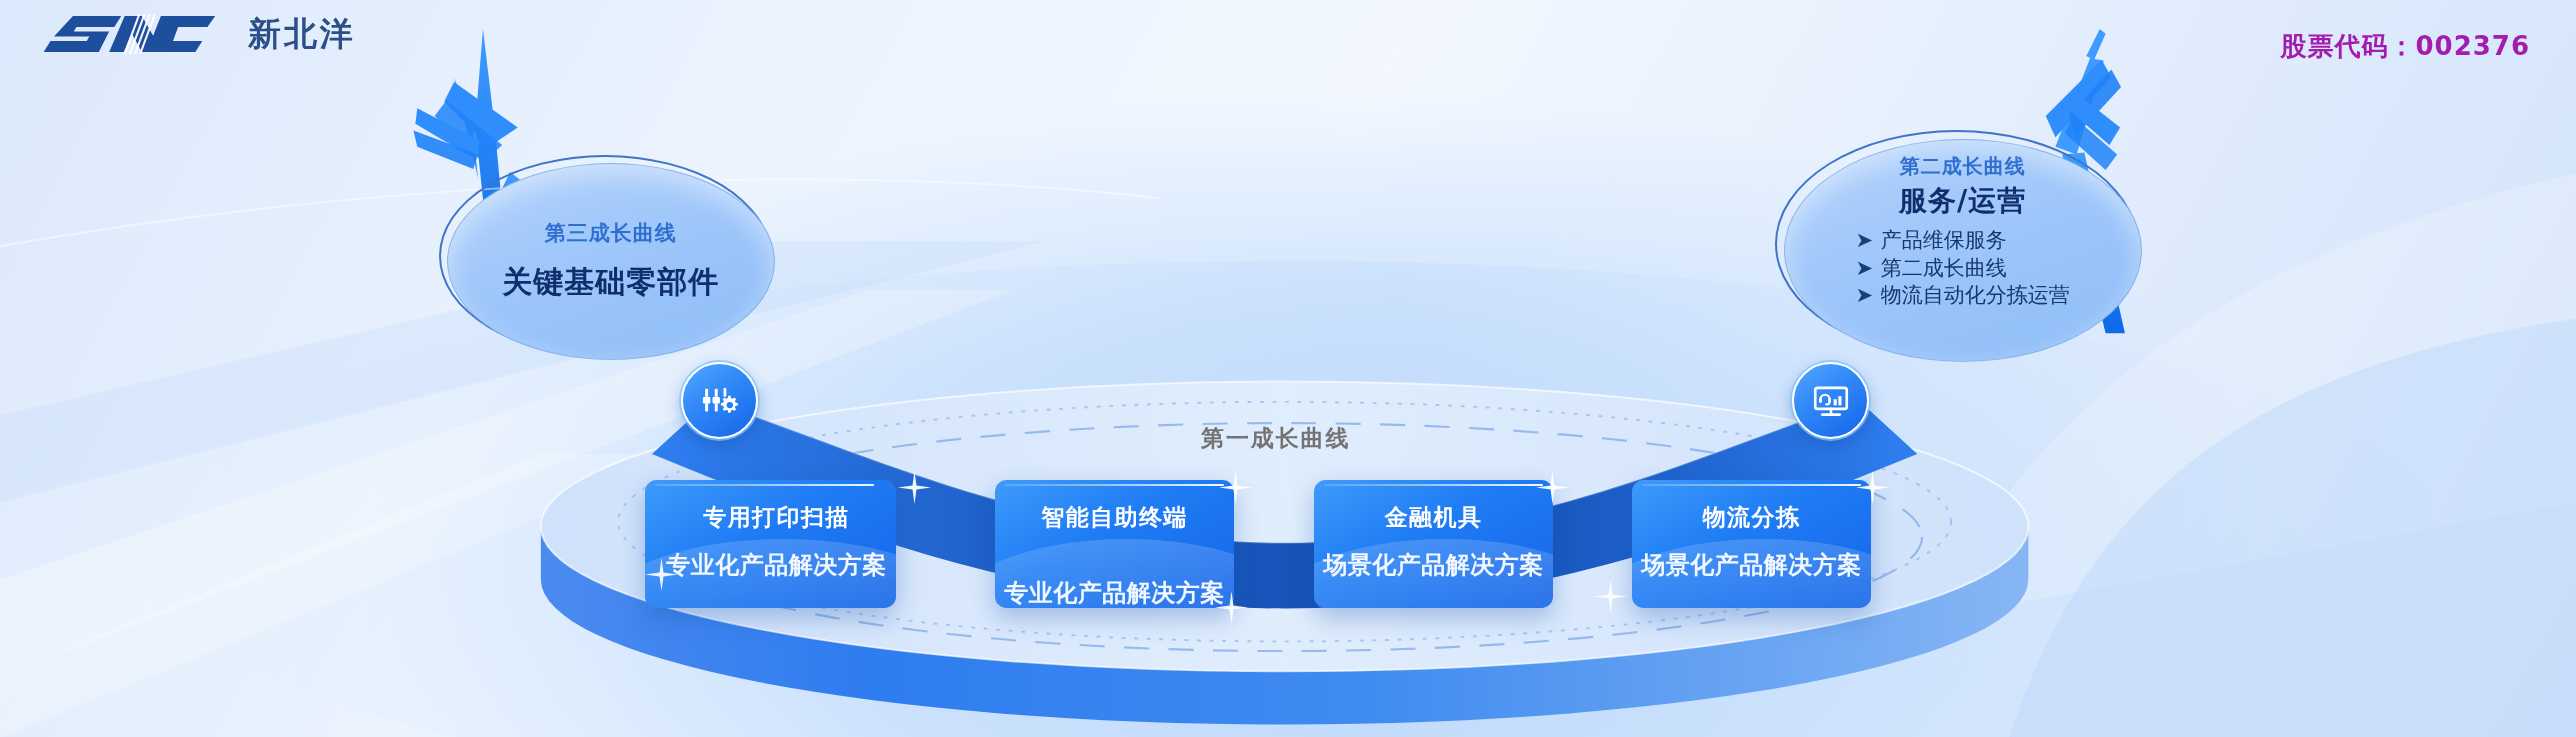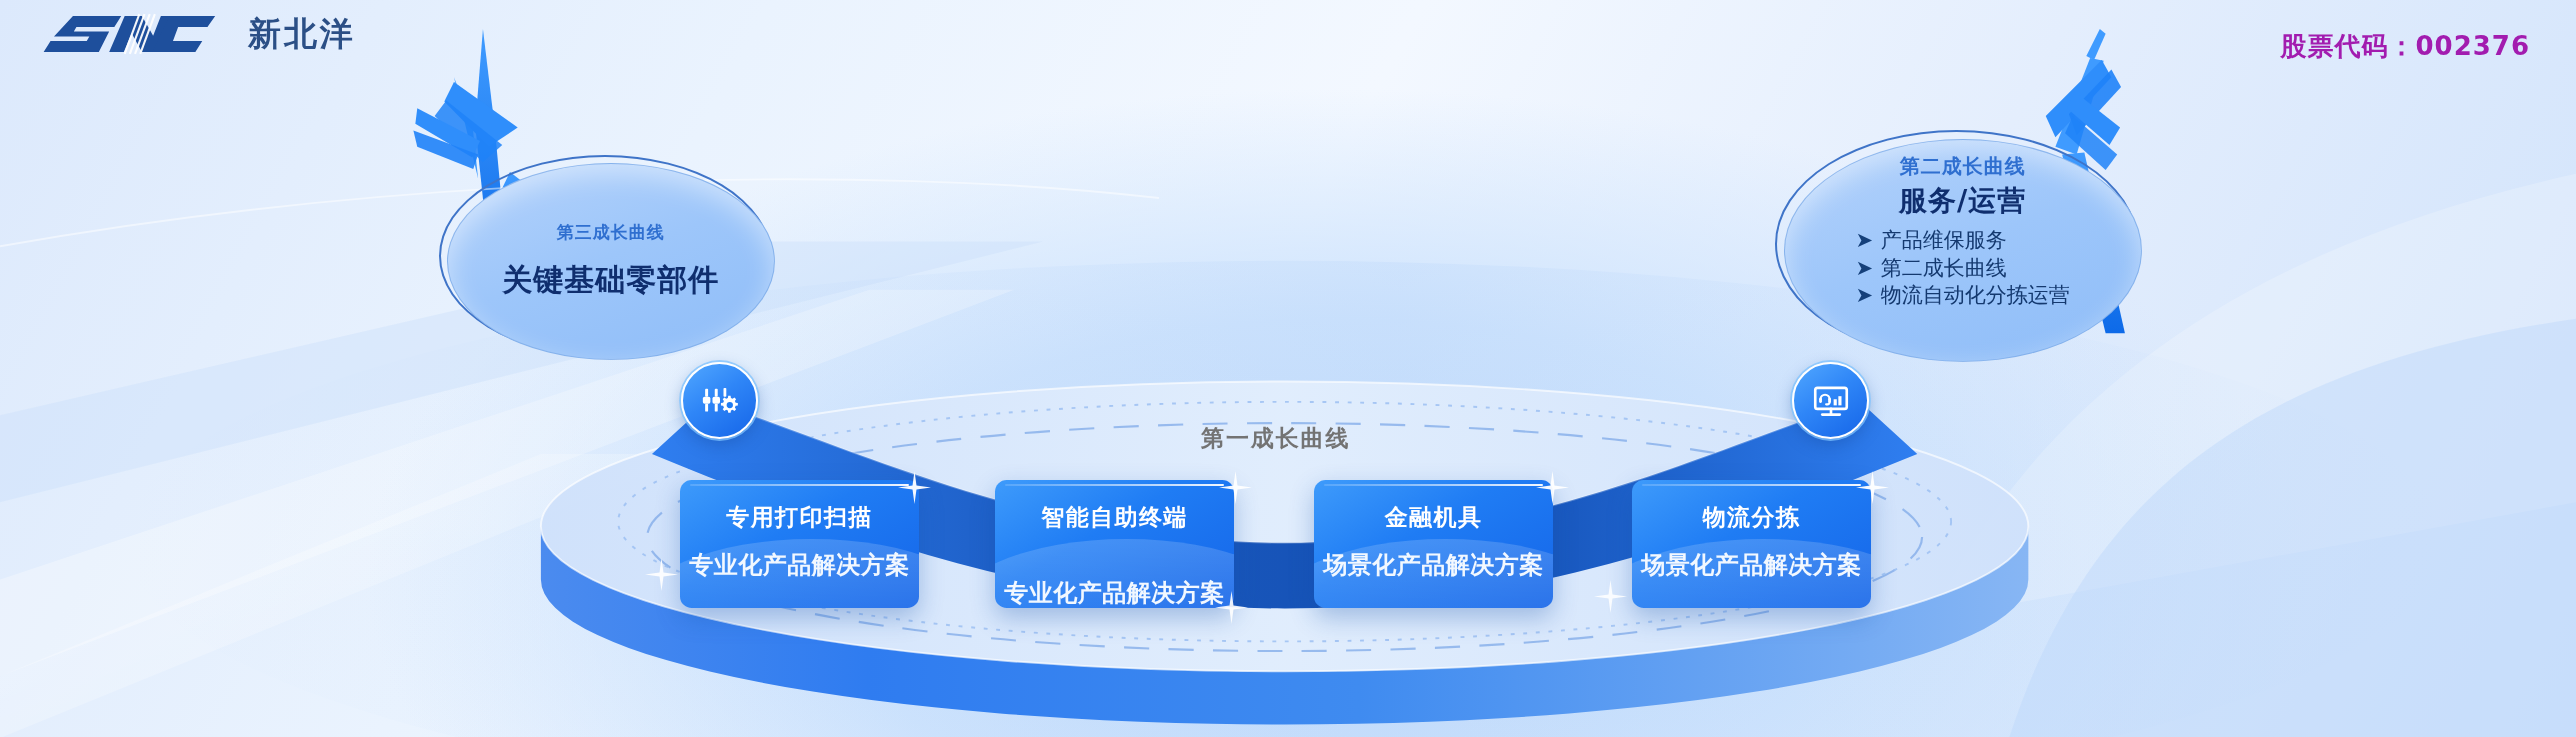--- a/index.html
+++ b/index.html
@@ -50,21 +50,21 @@
   .bub-sub{color:#2f6fd0;font-weight:700;letter-spacing:1px;}
   .bub-title{color:#0f2e6e;font-weight:900;letter-spacing:1px;}
   .bub-list{list-style:none;margin:0;padding:0;color:#14396f;}
   .bub-list li{display:flex;align-items:center;gap:7.7px;white-space:nowrap;font-weight:500;}
   .arrow-glyph{color:#15407a;font-weight:700;}
 
   
   #bubble-left{left:439px;top:155px;width:333px;height:203px;}
   #bubble-left .ring{left:0;top:0;width:328px;height:198px;}
   #bubble-left .body{left:7.7px;top:7.7px;width:326px;height:195px;justify-content:center;gap:15.5px;}
-  #bubble-left .bub-sub{font-size:17px;}
+  #bubble-left .bub-sub{font-size:21px;}
   #bubble-left .bub-title{font-size:30px;}
 
   
   #bubble-right{left:1775px;top:130px;width:367px;height:232px;}
   #bubble-right .ring{left:0;top:0;width:359px;height:224px;}
   #bubble-right .body{left:8.7px;top:8.7px;width:358px;height:223px;justify-content:flex-start;padding-top:13.5px;box-sizing:border-box;}
   #bubble-right .bub-sub{font-size:20px;}
   #bubble-right .bub-title{font-size:28px;margin-top:1.9px;}
   #bubble-right .bub-list{margin-top:6.8px;font-size:21px;line-height:1.32;}
 
@@ -102,21 +102,21 @@
     background:linear-gradient(180deg,rgba(255,255,255,.17),rgba(255,255,255,0));
     pointer-events:none;
   }
   .card .c-top-line{
     position:absolute;left:9.7px;top:3.9px;width:219px;height:1.9px;
     background:linear-gradient(90deg,rgba(255,255,255,.15),rgba(255,255,255,.95));
     border-radius:1.9px;
   }
   .card .c-title{position:relative;margin-top:22px;font-size:23px;font-weight:900;color:#fff;letter-spacing:1.4px;white-space:nowrap;}
   .card .c-desc{position:relative;margin-top:15.5px;font-size:24px;font-weight:600;color:#f2f8ff;letter-spacing:0.5px;white-space:nowrap;}
-  #card-0{left:680px;}
+  #card-0{left:645px;padding-left:12px;}
   #card-1{left:995px;gap:28px;}
   #card-2{left:1314px;}
   #card-3{left:1632px;}
 
   .sparkle{position:absolute;width:33px;height:33px;pointer-events:none;}
 </style>
 </head>
 <body>
 
 <div id="stage">

